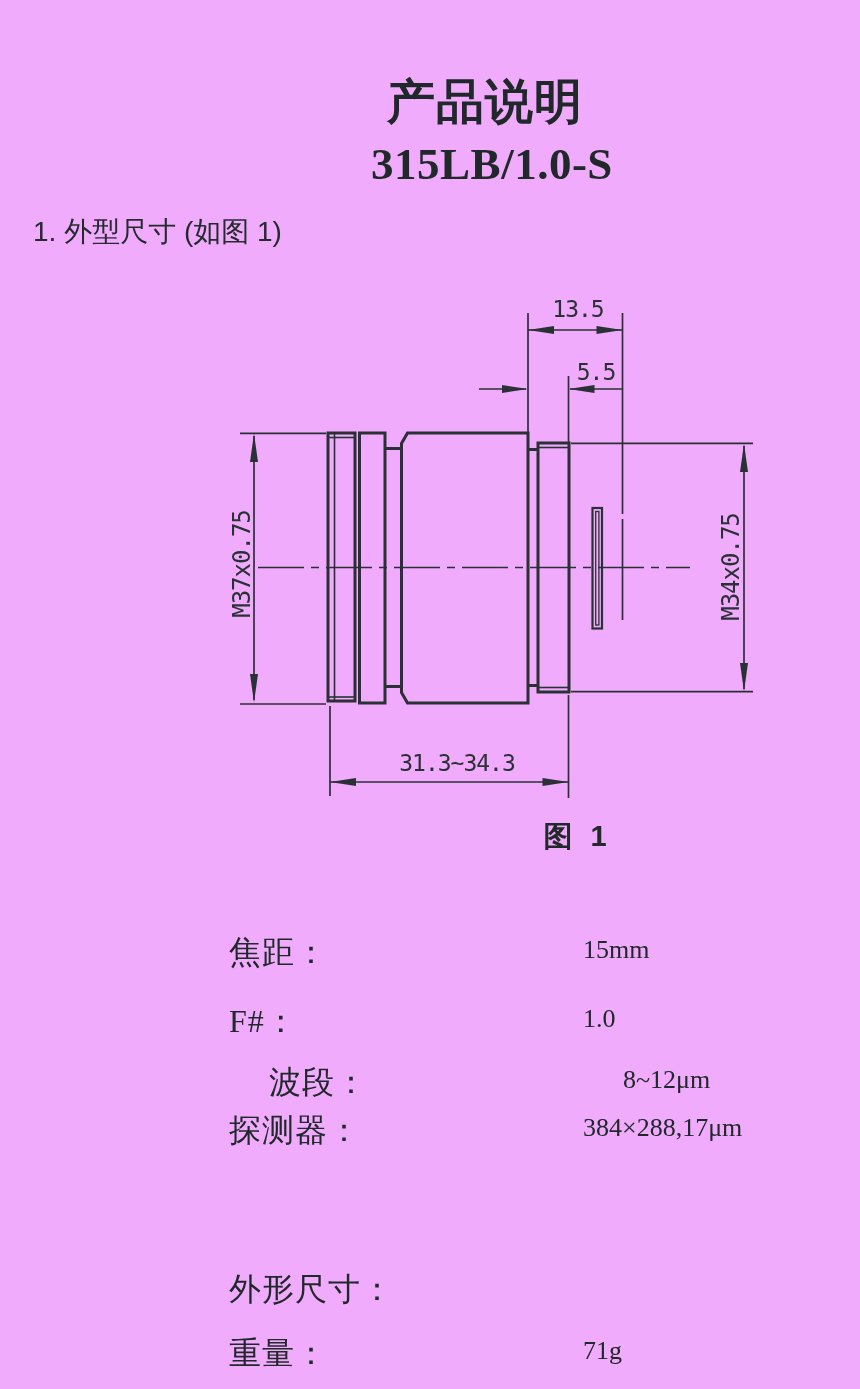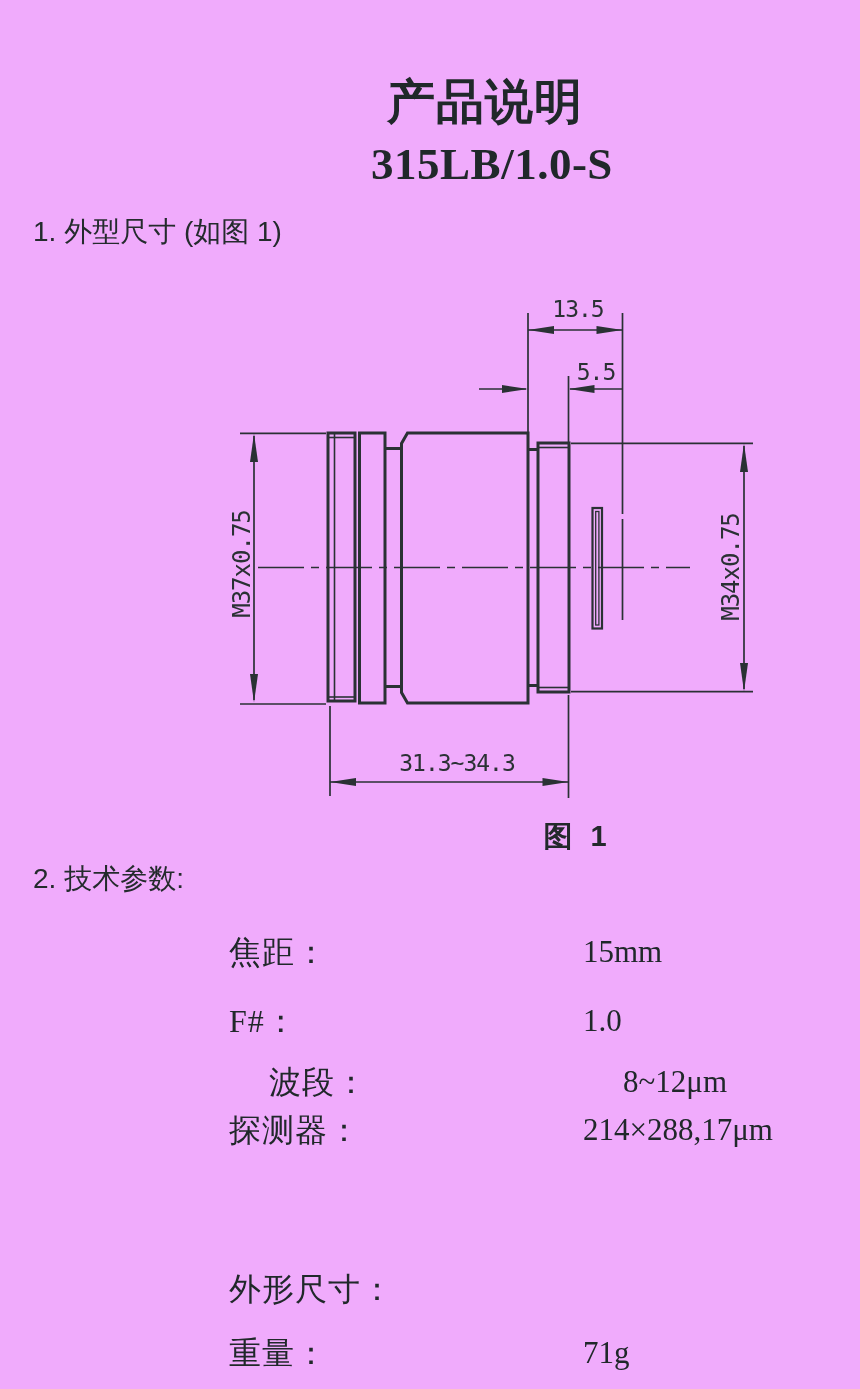--- a/index.html
+++ b/index.html
@@ -28,21 +28,21 @@
     top:817px;left:551px;transform:translateX(-50%);
     font-size:29px;font-weight:bold;word-spacing:10px;white-space:nowrap;
     font-family:"Liberation Sans","DejaVu Sans",sans-serif;color:#23292b;margin-left:24px;
   }
   .param-row{left:0;width:772px;height:50px;text-decoration:underline;}
   .param-label{
     position:absolute;left:229px;top:0;font-size:32px;line-height:1;
     letter-spacing:1px;white-space:nowrap;
   }
   .param-value{
-    position:absolute;left:583px;top:0;font-size:31px;line-height:1.05;
+    position:absolute;left:583px;top:0;font-size:26px;line-height:1.05;
     white-space:nowrap;
   }
   svg text{
     font-family:"DejaVu Sans Mono","Liberation Mono",monospace;
     font-size:23px;letter-spacing:-1px;fill:#2a3134;
   }
   svg text.thread{font-size:24px;}
 </style>
 </head>
 <body>
@@ -118,37 +118,36 @@
       <line x1="568.5" y1="695" x2="568.5" y2="798"></line>
       <line x1="330" y1="782" x2="568.5" y2="782"></line>
       <polygon fill="#2a3134" stroke="none" points="330,782 356,778 356,786"></polygon>
       <polygon fill="#2a3134" stroke="none" points="568.5,782 542.5,778 542.5,786"></polygon>
       <text stroke="none" text-anchor="middle" x="457" y="771">31.3~34.3</text>
     </g>
   </svg>
 
   <div class="abs fig-caption">图 1</div>
 
-  <div class="abs sec-heading" id="sec2">2. 技术参数:</div>
 
   <div class="abs param-row" style="top:936px;">
     <span class="param-label">焦距：</span>
     <span class="param-value">15mm</span>
   </div>
   <div class="abs param-row" style="top:1005px;">
     <span class="param-label">F#：</span>
     <span class="param-value">1.0</span>
   </div>
   <div class="abs param-row" style="top:1066px;margin-left:40px;">
     <span class="param-label">波段：</span>
     <span class="param-value">8~12μm</span>
   </div>
   <div class="abs param-row" style="top:1096px;margin-top:18px;">
     <span class="param-label">探测器：</span>
-    <span class="param-value">214×288,17μm</span>
+    <span class="param-value">384×288,17μm</span>
   </div>
   <div class="abs param-row" style="top:1273px;">
     <span class="param-label">外形尺寸：</span>
   </div>
   <div class="abs param-row" style="top:1337px;">
     <span class="param-label">重量：</span>
     <span class="param-value">71g</span>
   </div>
 
 </div>

